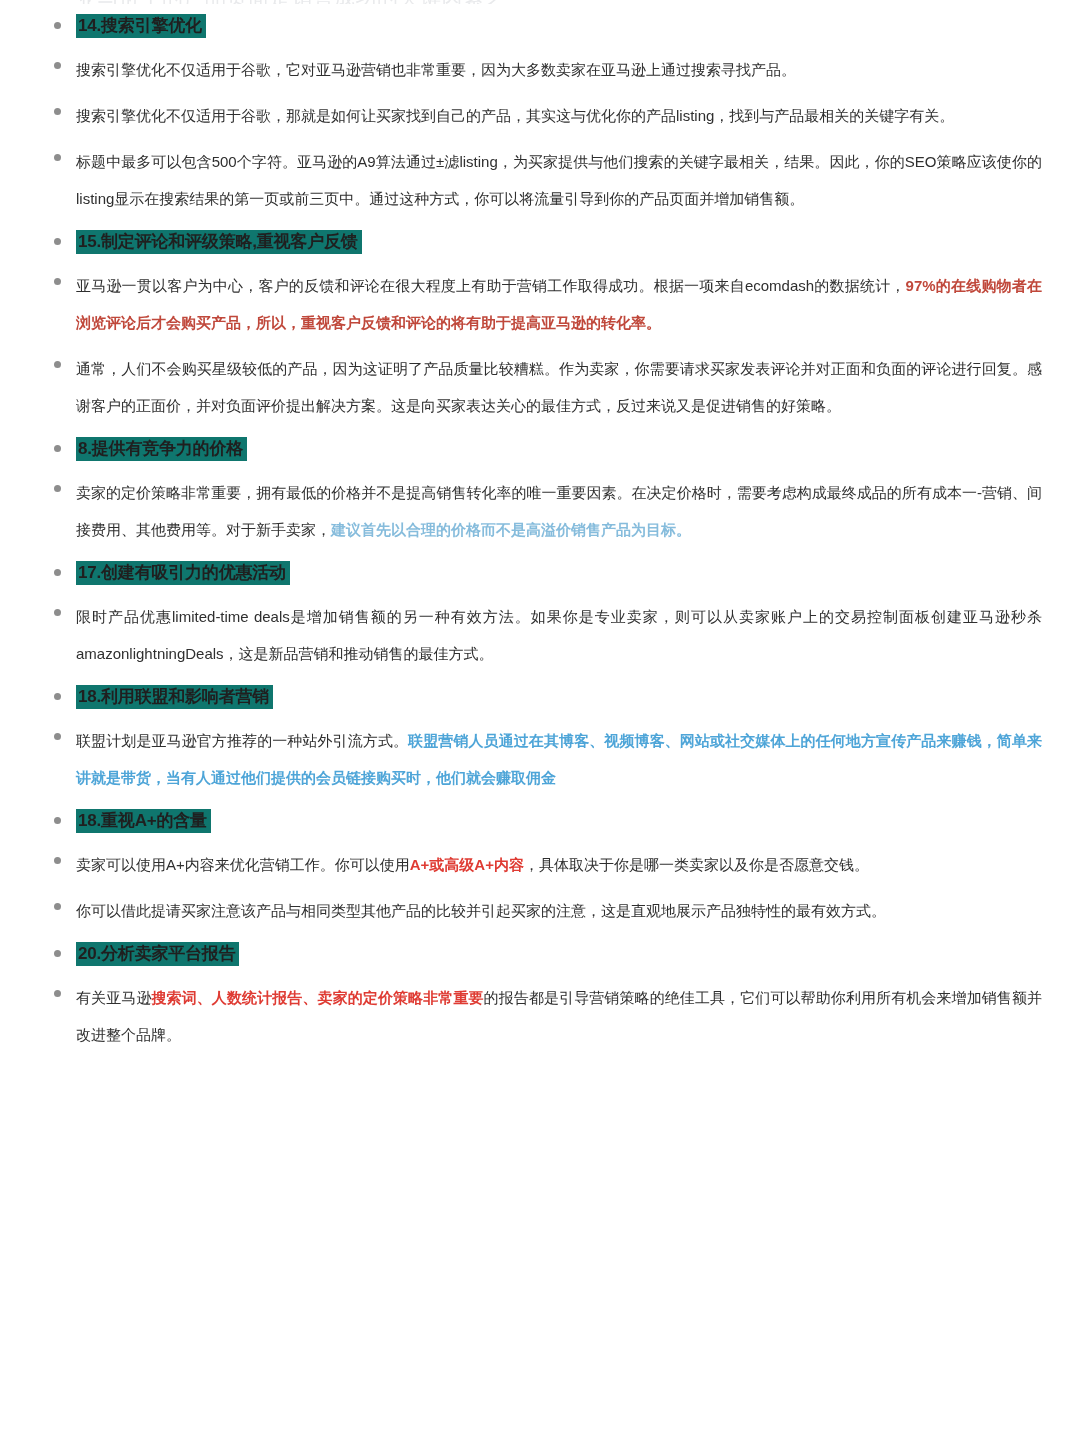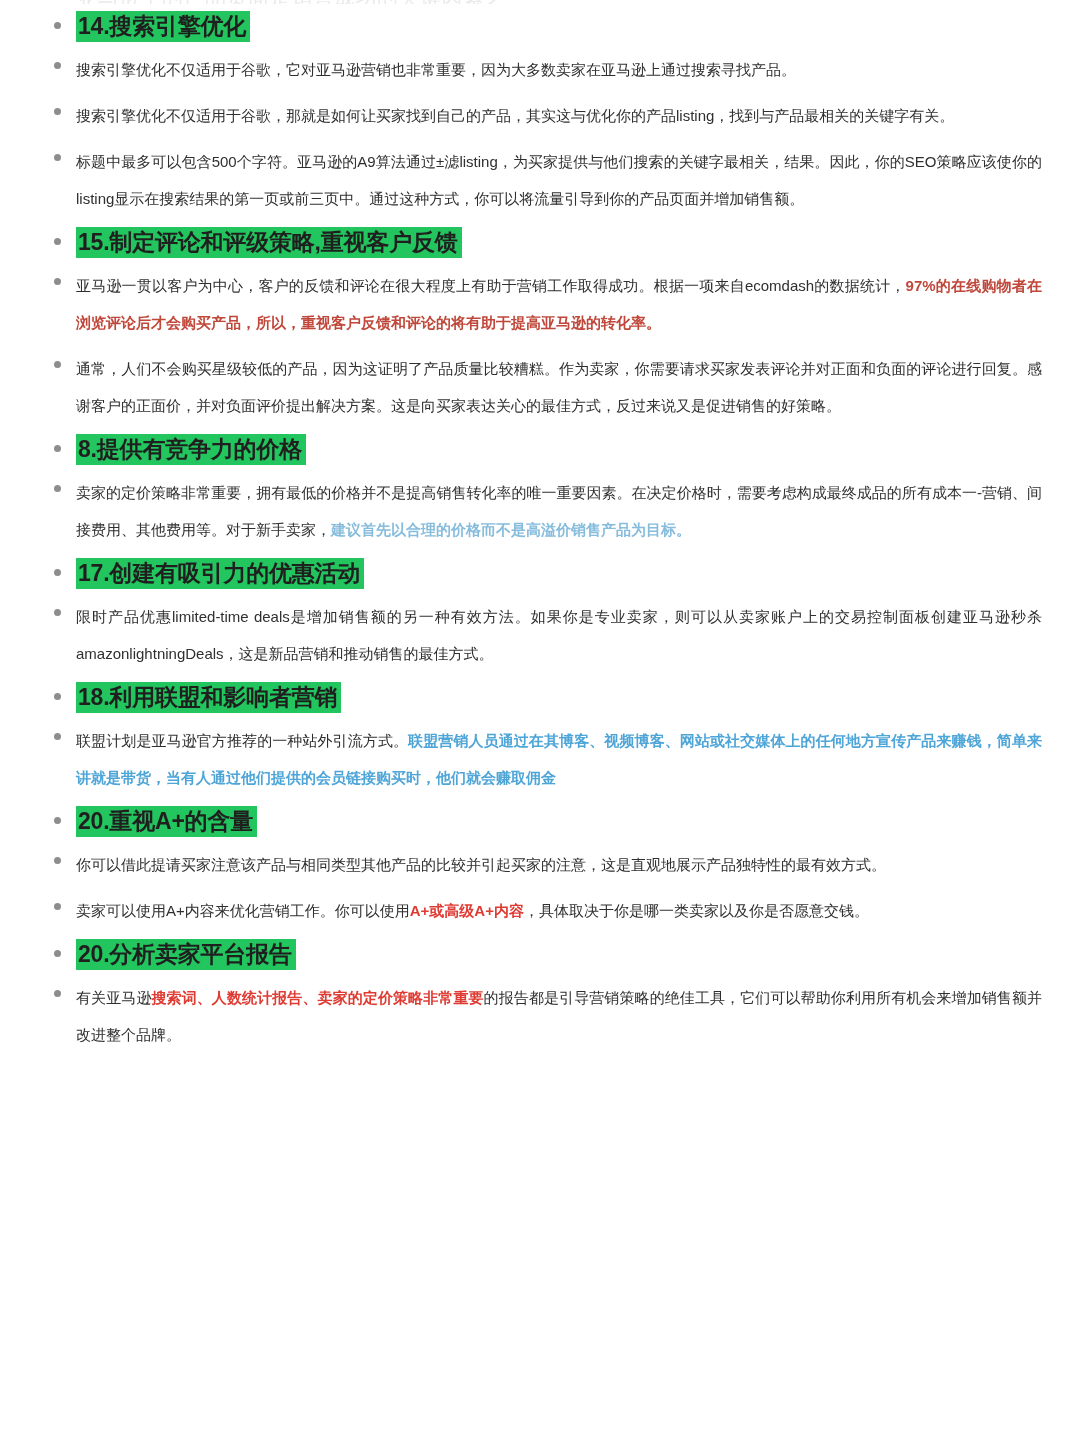--- a/index.html
+++ b/index.html
@@ -72,25 +72,25 @@
   }
 
   li.heading {
     margin-bottom: 9px;
   }
   li.heading::before {
     top: 12px;
   }
   .head-text {
     display: inline;
-    font-size: 23px;
+    font-size: 17px;
     font-weight: bold;
     line-height: 32px;
     color: #1f1f1f;
-    background: #22c55e;
+    background: #0f766e;
     box-decoration-break: clone;
     -webkit-box-decoration-break: clone;
     padding: 2px 4px 3px 2px;
     letter-spacing: -0.2px;
   }
 
   .red {
     color: #c0483b;
     font-weight: bold;
   }
@@ -136,25 +136,25 @@
         <div class="para"><span>卖家的定价策略非常重要，拥有最低的价格并不是提高销售转化率的唯一重要因素。在决定价格时，需要考虑构成最终成品的所有成本一-营销、间接费用、其他费用等。对于新手卖家，</span><span class="blue-soft">建议首先以合理的价格而不是高溢价销售产品为目标。</span></div>
       </li>
       <li class="item heading"><span class="head-text">17.创建有吸引力的优惠活动</span></li>
       <li class="item">
         <div class="para"><span>限时产品优惠limited-time deals是增加销售额的另一种有效方法。如果你是专业卖家，则可以从卖家账户上的交易控制面板创建亚马逊秒杀amazonlightningDeals，这是新品营销和推动销售的最佳方式。</span></div>
       </li>
       <li class="item heading"><span class="head-text">18.利用联盟和影响者营销</span></li>
       <li class="item">
         <div class="para"><span>联盟计划是亚马逊官方推荐的一种站外引流方式。</span><span class="blue">联盟营销人员通过在其博客、视频博客、网站或社交媒体上的任何地方宣传产品来赚钱，简单来讲就是带货，当有人通过他们提供的会员链接购买时，他们就会赚取佣金</span></div>
       </li>
-      <li class="item heading"><span class="head-text">20.重视A+的含量</span></li>
+      <li class="item heading"><span class="head-text">18.重视A+的含量</span></li>
+      <li class="item">
+        <div class="para"><span>卖家可以使用A+内容来优化营销工作。你可以使用</span><span class="red-bright">A+或高级A+内容</span><span>，具体取决于你是哪一类卖家以及你是否愿意交钱。</span></div>
+      </li>
       <li class="item">
         <div class="para"><span>你可以借此提请买家注意该产品与相同类型其他产品的比较并引起买家的注意，这是直观地展示产品独特性的最有效方式。</span></div>
-      </li>
-      <li class="item">
-        <div class="para"><span>卖家可以使用A+内容来优化营销工作。你可以使用</span><span class="red-bright">A+或高级A+内容</span><span>，具体取决于你是哪一类卖家以及你是否愿意交钱。</span></div>
       </li>
       <li class="item heading"><span class="head-text">20.分析卖家平台报告</span></li>
       <li class="item">
         <div class="para"><span>有关亚马逊</span><span class="red-bright">搜索词、人数统计报告、卖家的定价策略非常重要</span><span>的报告都是引导营销策略的绝佳工具，它们可以帮助你利用所有机会来增加销售额并改进整个品牌。</span></div>
       </li>
     </ul>
 </div>
 
 </body></html>

